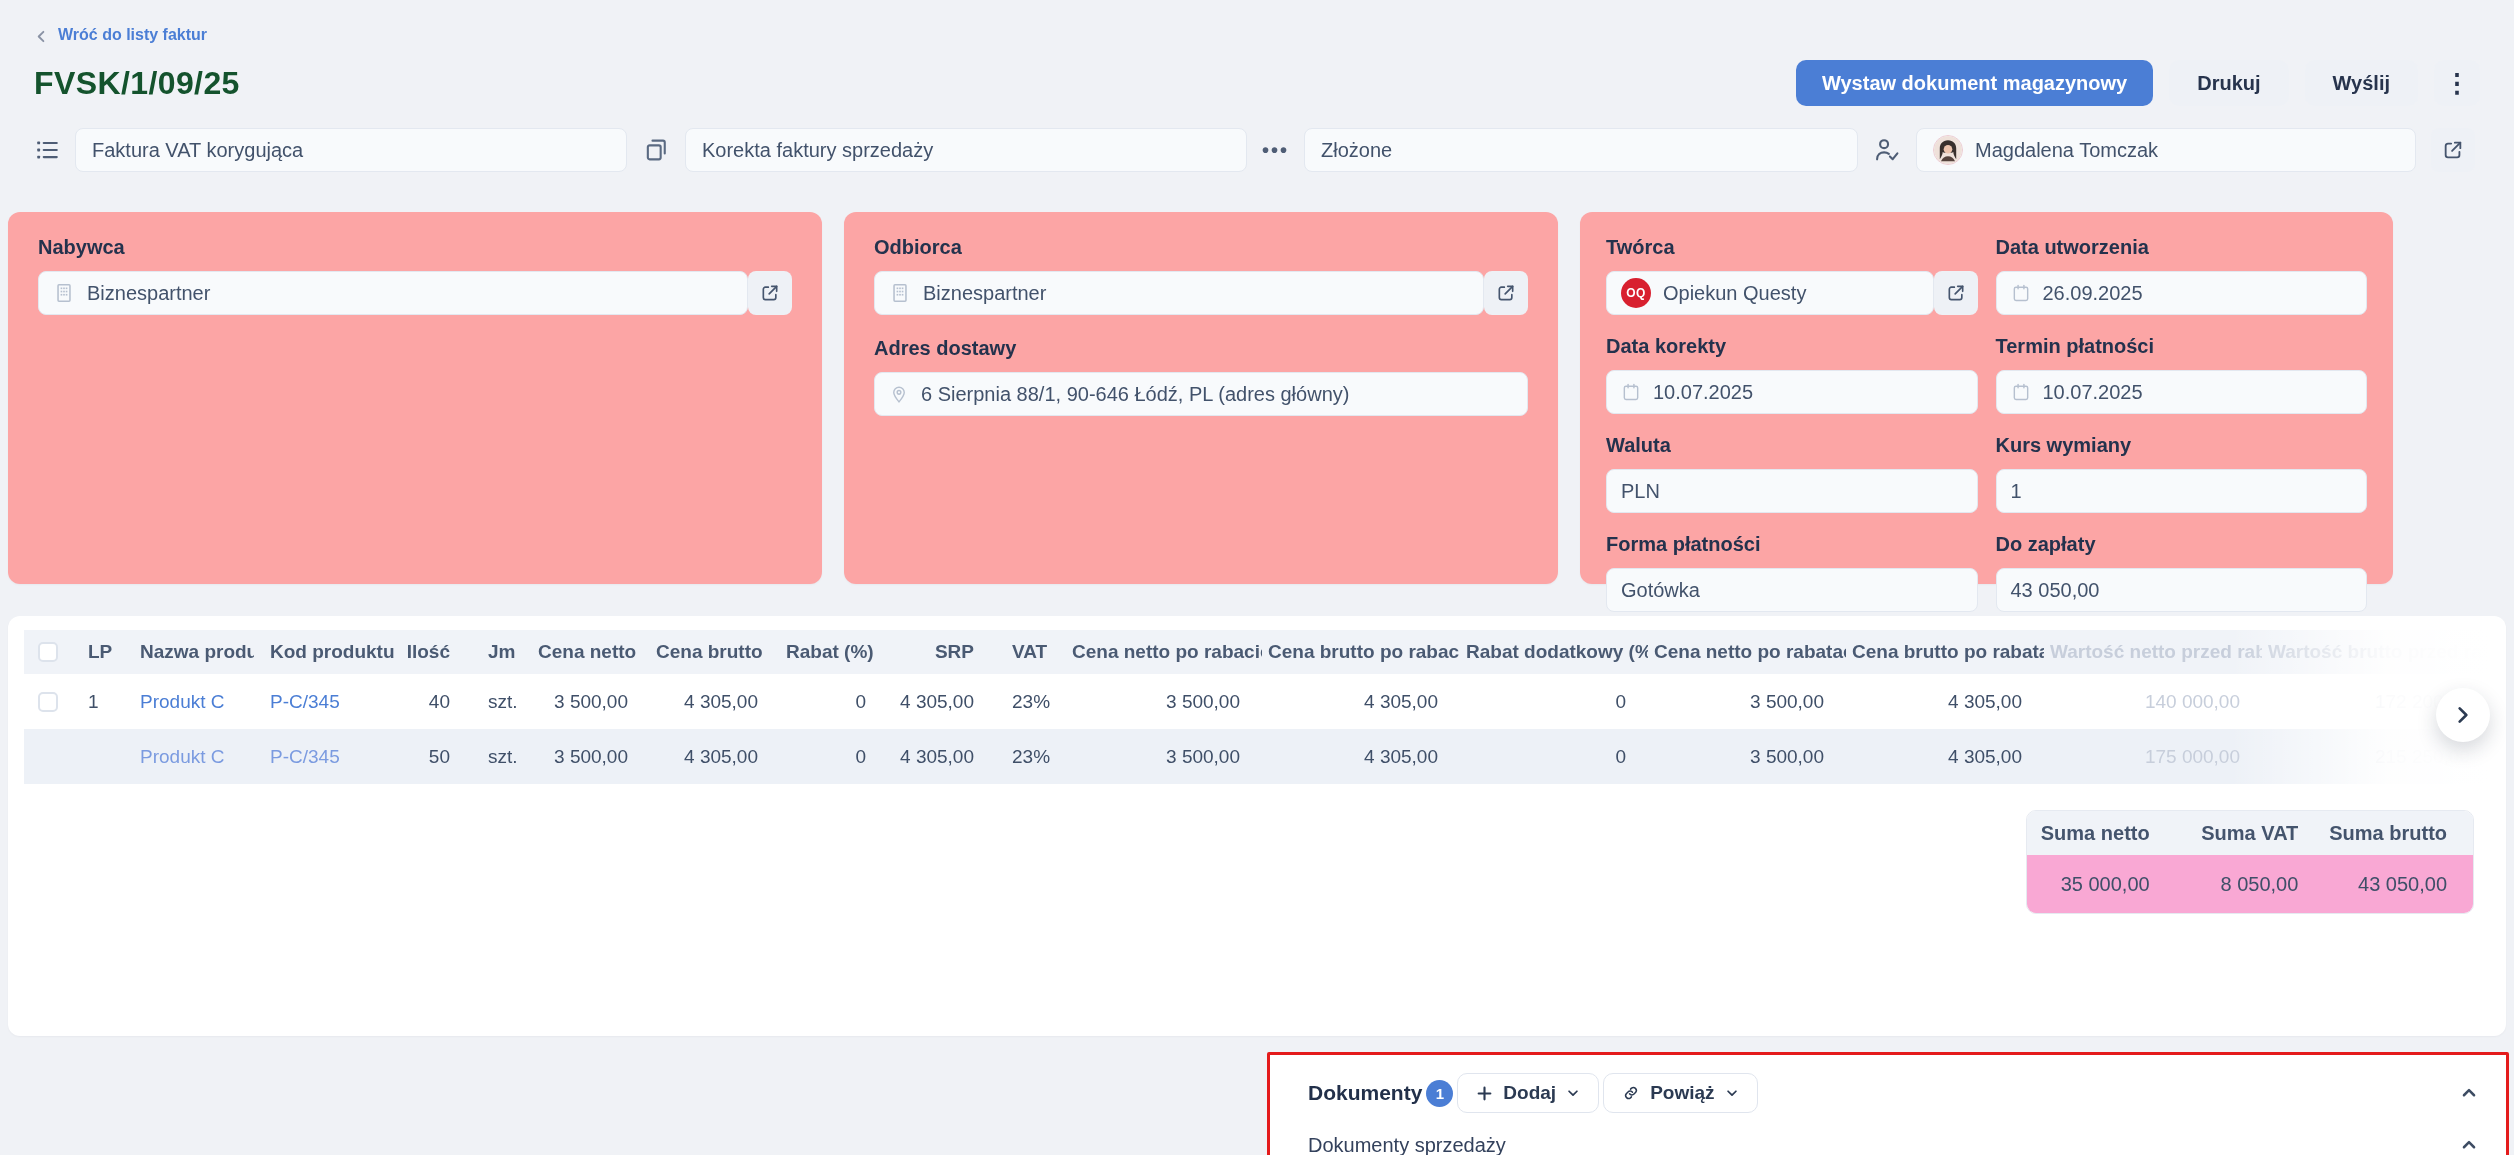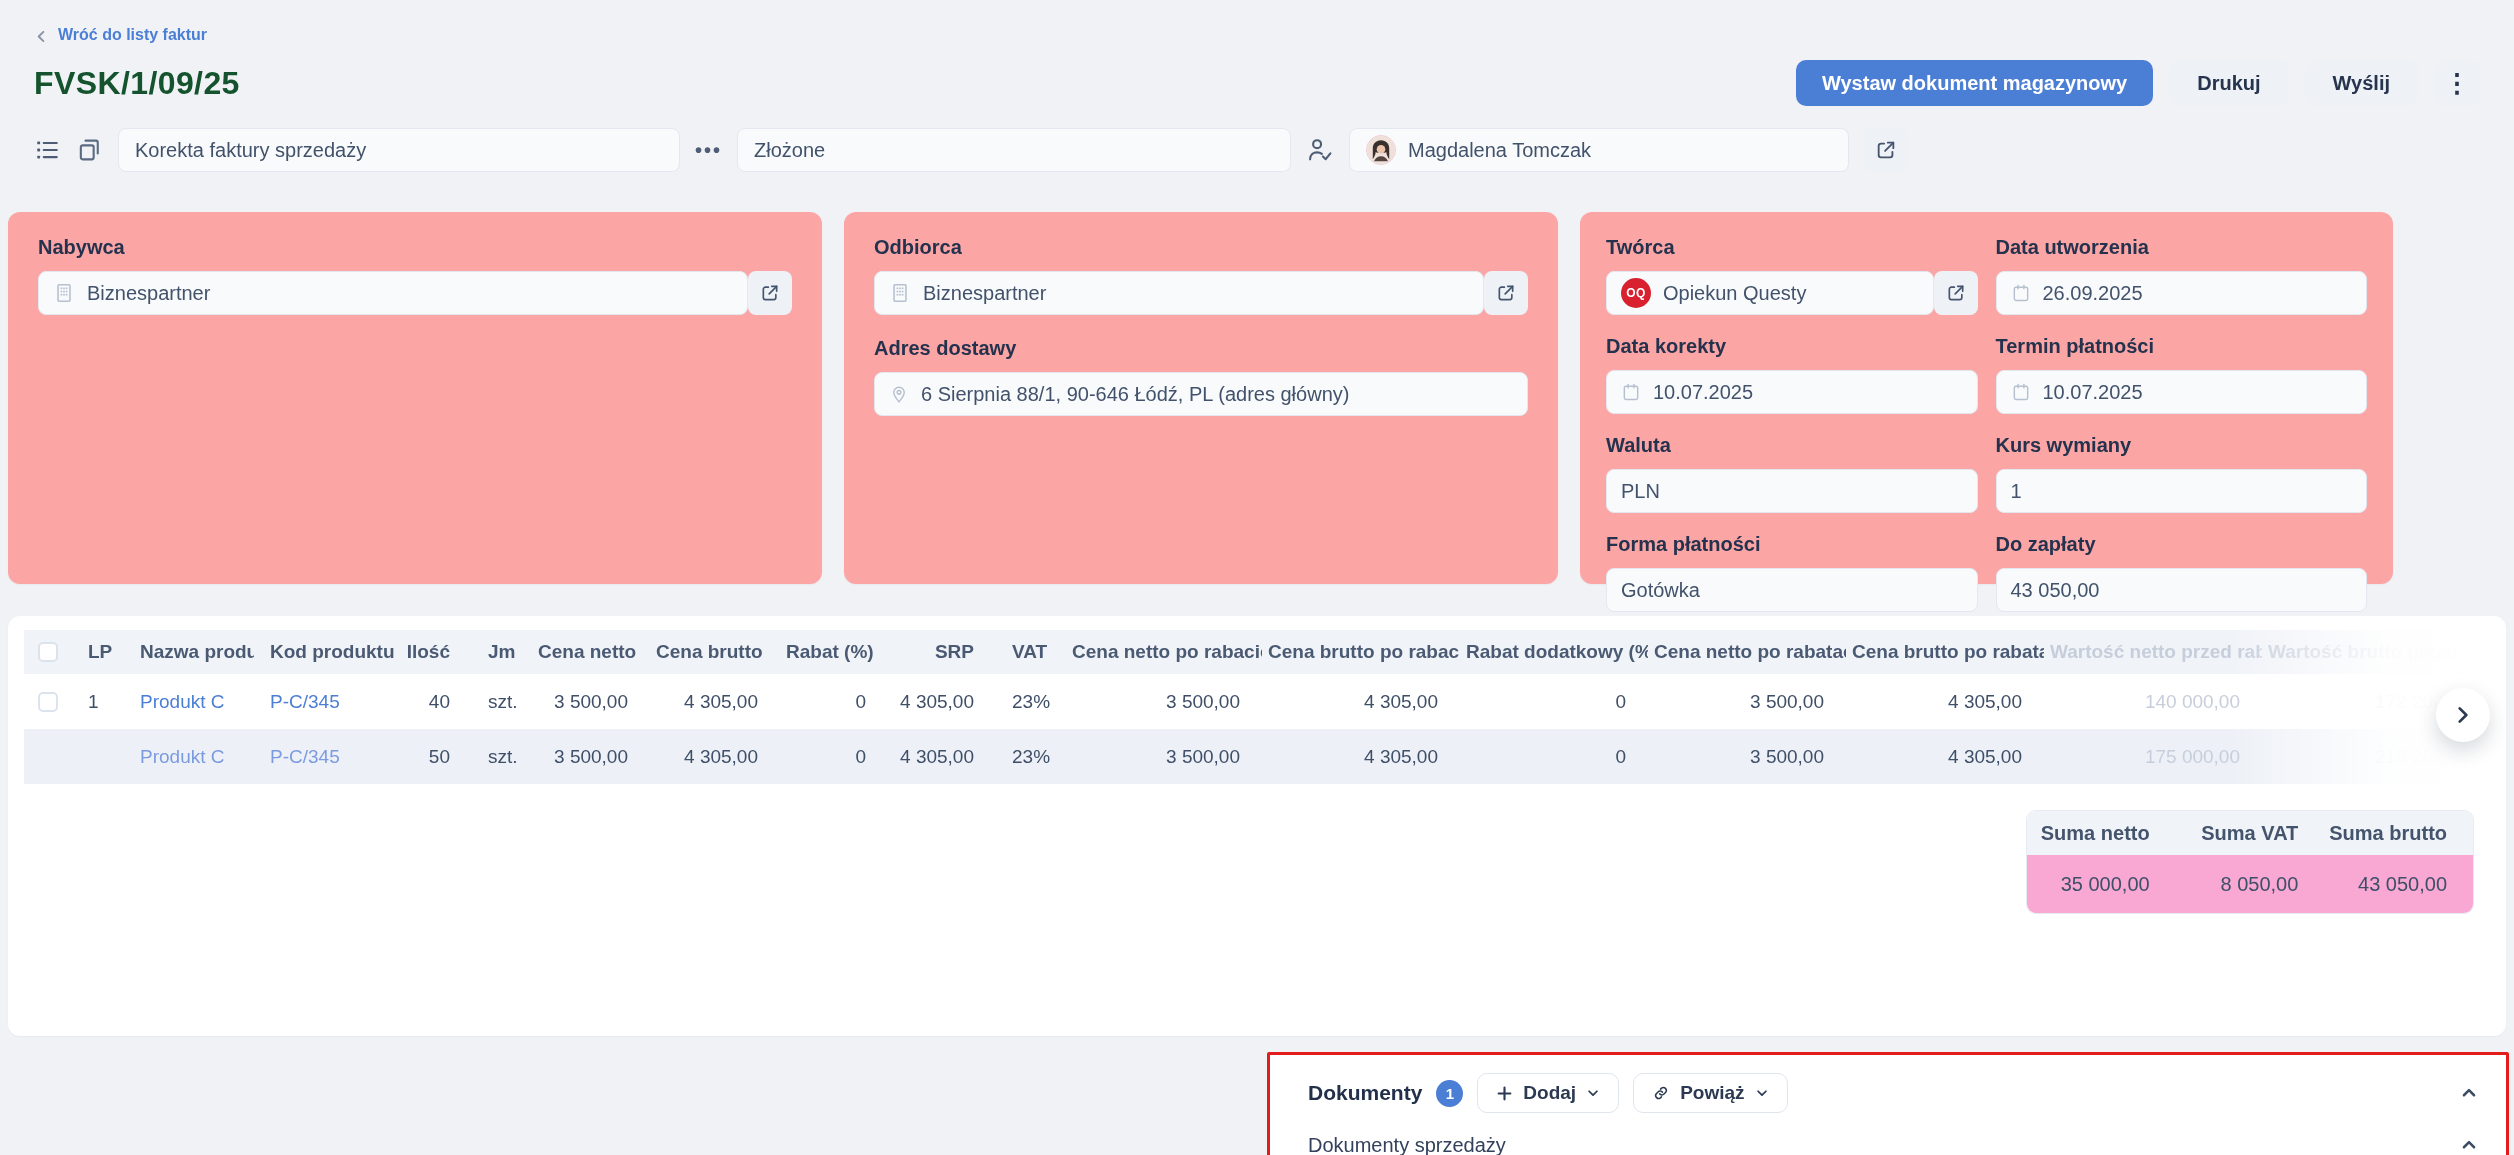--- a/index.html
+++ b/index.html
@@ -62,21 +62,21 @@
 
   .summary{width:446px;margin:26px 16px 0 auto;border:1px solid #e6eaf1;border-radius:10px;overflow:hidden;}
   .shead{display:flex;background:#f0f3f8;height:44px;align-items:center;}
   .svals{display:flex;height:58px;align-items:center;background:#f9a8d4;}
   .scell{flex:1;text-align:right;padding-right:26px;box-sizing:border-box;font-size:20px;}
   .shead .scell{font-weight:600;color:#44546d;}
   .svals .scell{color:#3f4f68;}
 
   
   .documents-card{width:1242px;height:184px;margin:16px 5px 0 auto;background:#fff;border:3px solid #e41b1b;border-radius:2px;box-sizing:border-box;padding:16px 28px 0 38px;overflow:hidden;position:relative;}
-  .doc-head{display:flex;align-items:center;gap:14px;height:44px;}
+  .doc-head{display:flex;align-items:center;gap:4px;height:44px;}
   .doc-title{font-size:21px;font-weight:700;color:#22304a;}
   .badge{width:27px;height:27px;border-radius:50%;background:#4b7ed5;color:#fff;font-size:15px;font-weight:700;display:flex;align-items:center;justify-content:center;flex:none;}
   .doc-btn{height:40px;border:1px solid #e0e5ee;background:#fff;border-radius:10px;display:flex;align-items:center;gap:10px;padding:0 18px;font-size:19px;color:#2b3a52;font-weight:600;cursor:pointer;font-family:inherit;}
   .chev-right-space{margin-left:auto;cursor:pointer;display:flex;align-items:center;}
   .doc-section{display:flex;align-items:center;margin-top:12px;height:36px;font-size:20px;color:#33415c;}
   .doc-divider{height:1px;background:#e8ebf1;margin:6px -8px 0 -16px;}
   .doc-row{display:flex;align-items:center;justify-content:space-between;height:62px;font-size:19px;}
   .doc-link{color:#4b7ed5;cursor:pointer;}
   .doc-date{color:#33415c;}
 </style>
@@ -107,20 +107,23 @@
     <span class="inline-icon">
       <svg width="26" height="26" viewBox="0 0 24 24" fill="none" stroke="#4e5d75" stroke-width="2" stroke-linecap="round">
           <rect x="3" y="4.2" width="2.6" height="2.6" rx="0.6" fill="#4e5d75" stroke="none"></rect>
           <rect x="3" y="10.7" width="2.6" height="2.6" rx="0.6" fill="#4e5d75" stroke="none"></rect>
           <rect x="3" y="17.2" width="2.6" height="2.6" rx="0.6" fill="#4e5d75" stroke="none"></rect>
           <line x1="9" y1="5.5" x2="21" y2="5.5"></line>
           <line x1="9" y1="12" x2="21" y2="12"></line>
           <line x1="9" y1="18.5" x2="21" y2="18.5"></line>
         </svg>
     </span>
+    <div class="fieldbox f1">
+      <span>Faktura VAT korygująca</span>
+    </div>
     <span class="inline-icon">
       <svg width="28" height="28" viewBox="0 0 24 24" fill="none" stroke="#5a6a82" stroke-width="1.8" stroke-linecap="round" stroke-linejoin="round">
           <path d="M9 4h9a1.5 1.5 0 0 1 1.5 1.5V15"></path>
           <rect x="5" y="8" width="11" height="12" rx="1.5"></rect>
         </svg>
     </span>
     <div class="fieldbox f2">
       <span>Korekta faktury sprzedaży</span>
     </div>
     <span class="inline-icon ellipsis-glyph">•••</span>

